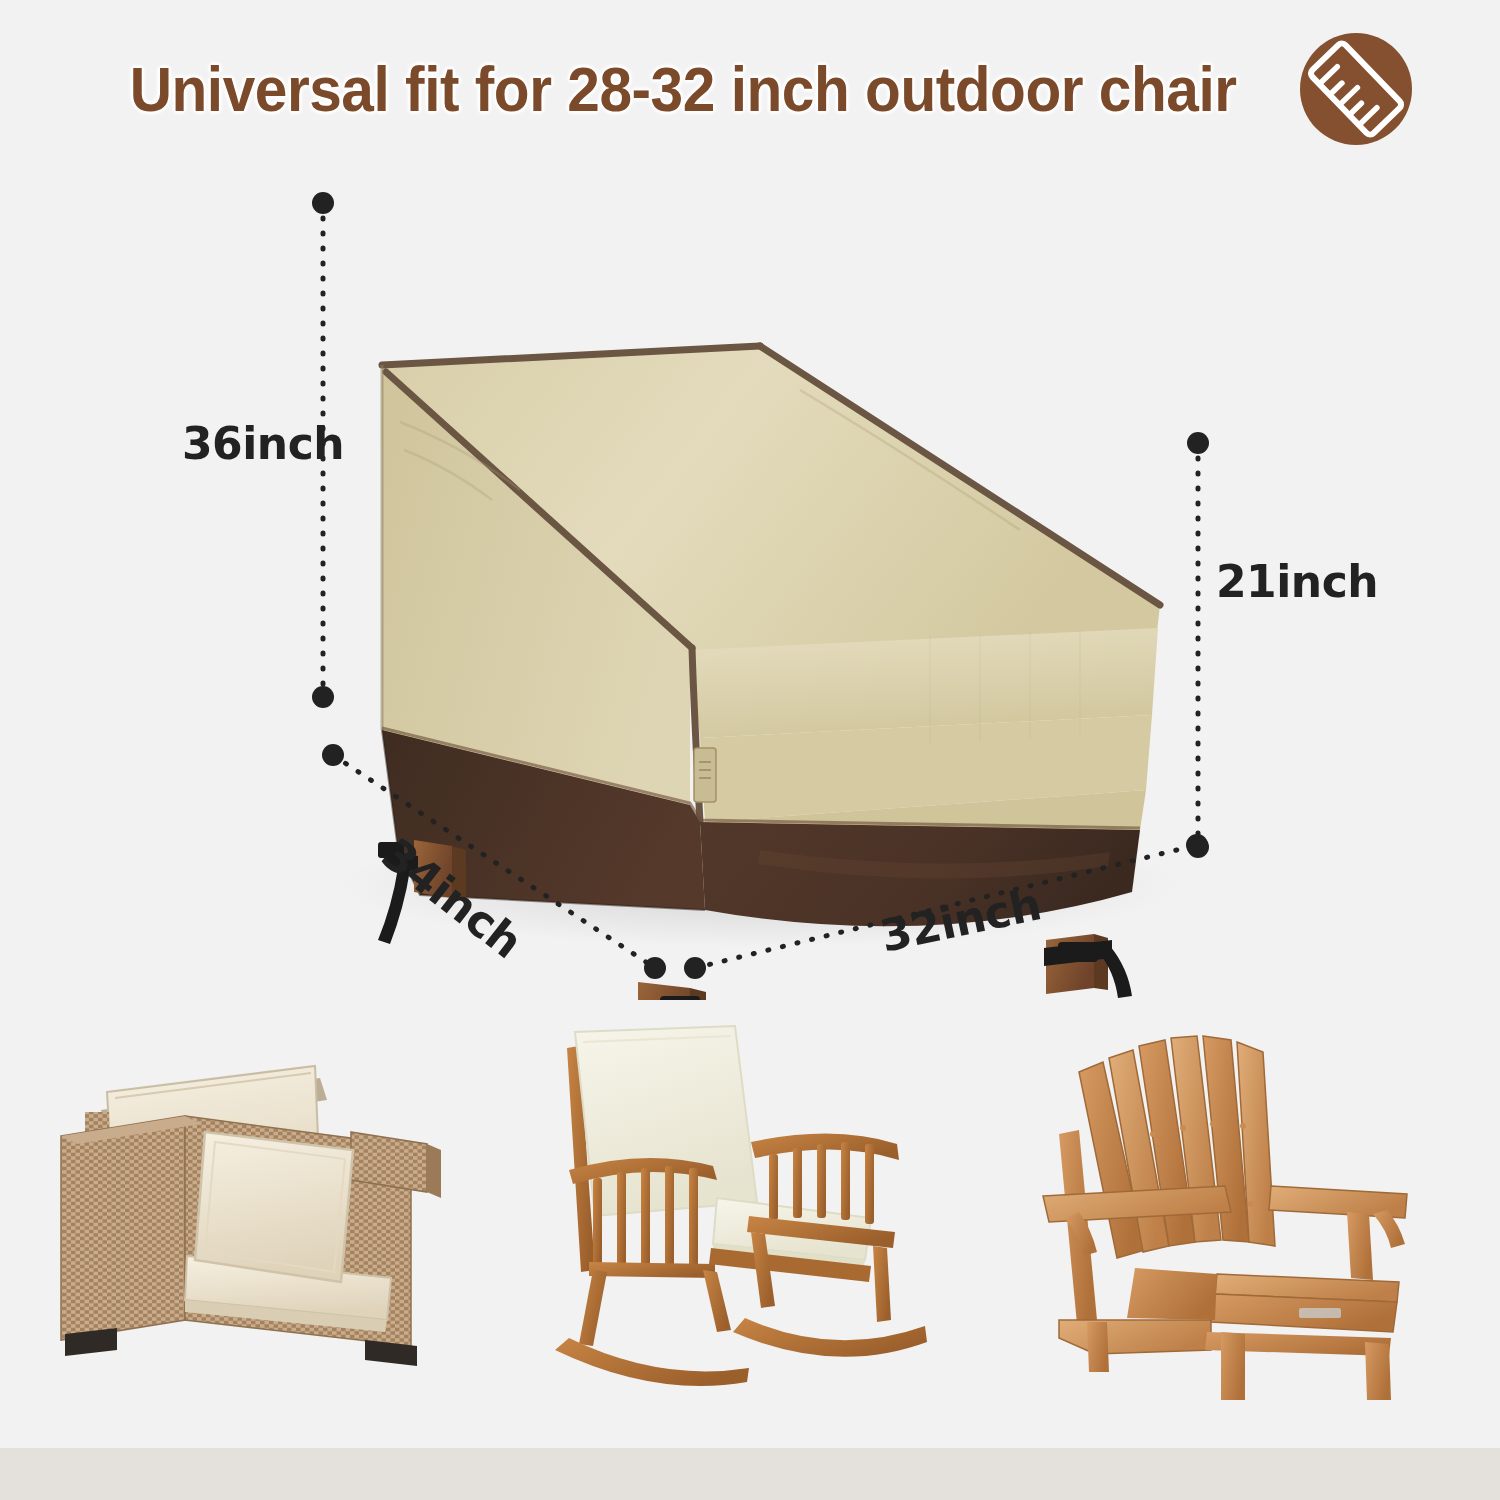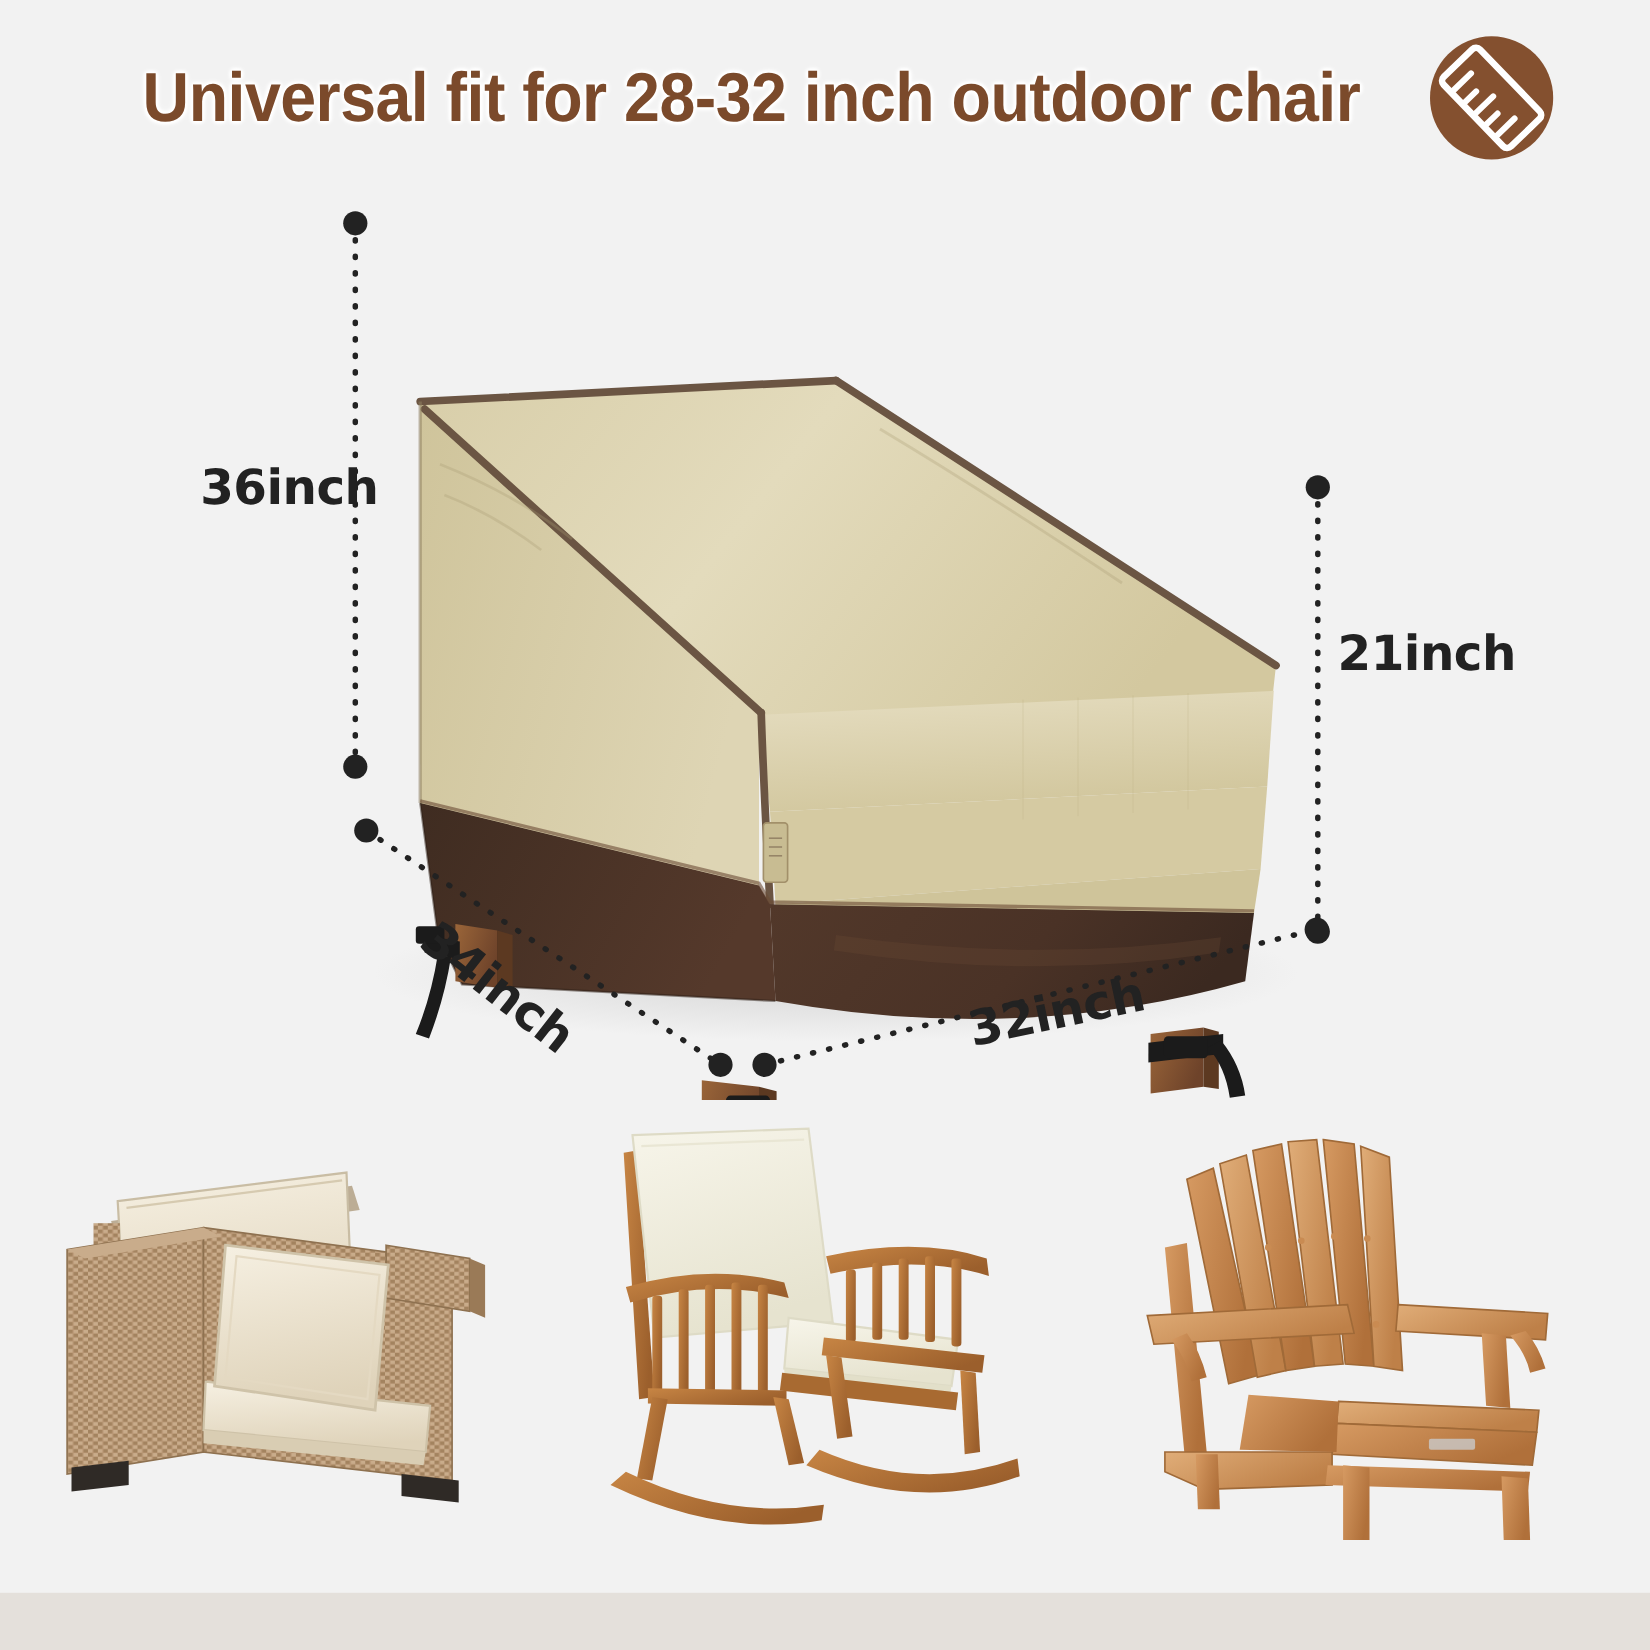--- a/index.html
+++ b/index.html
@@ -46,21 +46,21 @@
   
   .dim-label{
     position:absolute;
     color:#222222;
     font-weight:700;
     font-family:"DejaVu Sans","Liberation Sans",sans-serif;
     white-space:nowrap;
     letter-spacing:-0.5px;
   }
   #lbl-36{left:182px;top:418px;font-size:44px;}
-  #lbl-21{left:1216px;top:569px;font-size:44px;}
+  #lbl-21{left:1216px;top:556px;font-size:44px;}
   #lbl-34{left:404px;top:828px;font-size:44px;transform:rotate(38deg);transform-origin:left top;}
   #lbl-32{left:876px;top:912px;font-size:44px;transform:rotate(-12deg);transform-origin:left top;}
 
   
   .thumbs{
     position:absolute;left:0;top:1000px;width:1500px;height:400px;
     display:flex;
   }
   .thumb{
     flex:1 1 0;position:relative;display:flex;align-items:flex-end;justify-content:center;

